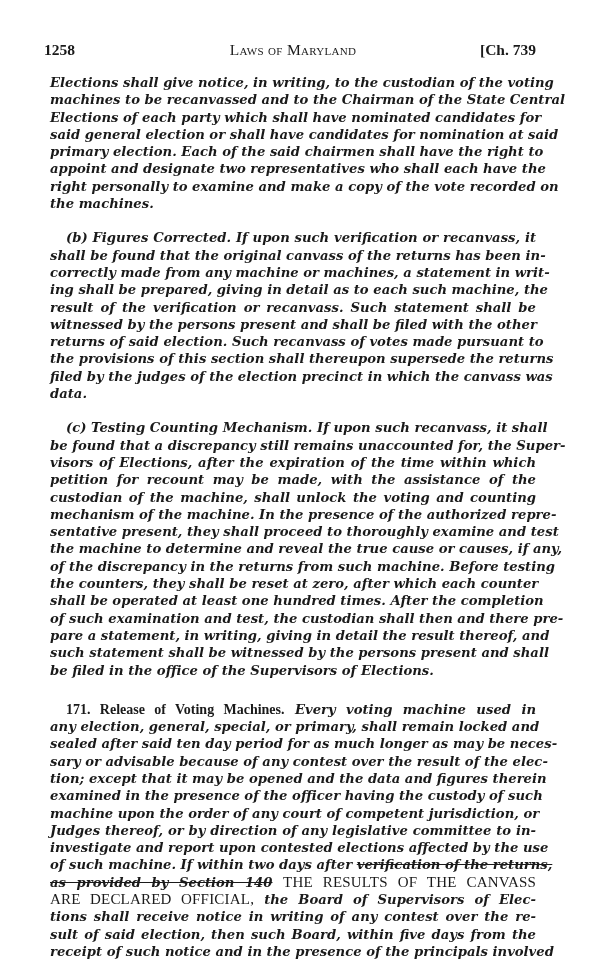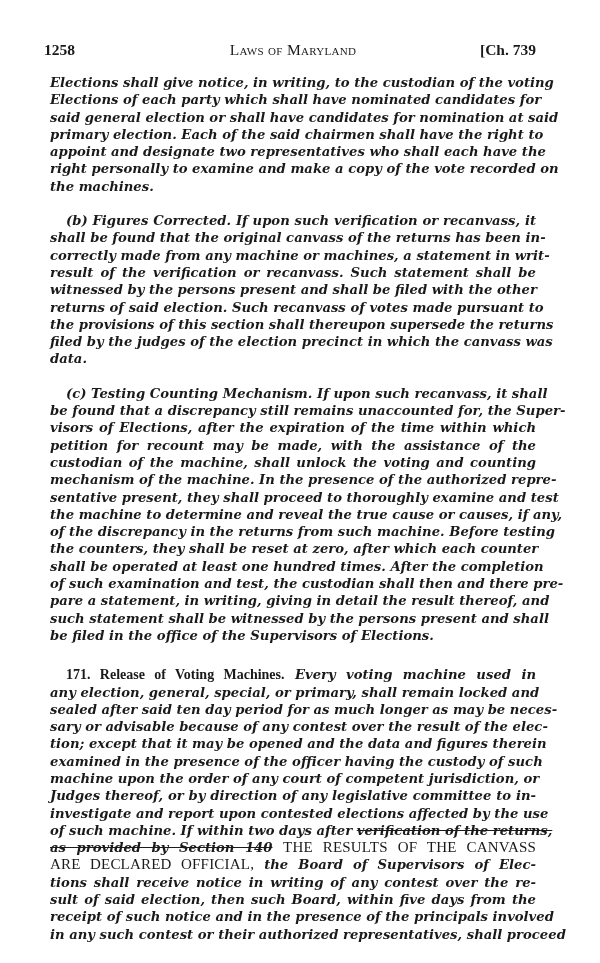--- a/index.html
+++ b/index.html
@@ -33,33 +33,35 @@
 <div class="page">
   <div class="header">
     <span class="pno">1258</span>
     <span class="title">Laws of Maryland</span>
     <span class="ch">[Ch. 739</span>
   </div>
 
   <div class="body">
     <div class="para">
       <span class="line">Elections shall give notice, in writing, to the custodian of the voting</span>
+      <span class="line">machines to be recanvassed and to the Chairman of the State Central</span>
       <span class="line">Elections of each party which shall have nominated candidates for</span>
       <span class="line">said general election or shall have candidates for nomination at said</span>
       <span class="line">primary election.  Each of the said chairmen shall have the right to</span>
       <span class="line">appoint and designate two representatives who shall each have the</span>
       <span class="line">right personally to examine and make a copy of the vote recorded on</span>
       <span class="line last">the machines.</span>
     </div>
     <div class="gap"></div>
 
     <div class="para">
       <span class="line indent">(b) Figures Corrected.  If upon such verification or recanvass, it</span>
       <span class="line">shall be found that the original canvass of the returns has been in-</span>
       <span class="line">correctly made from any machine or machines, a statement in writ-</span>
+      <span class="line">ing shall be prepared, giving in detail as to each such machine, the</span>
       <span class="line">result of the verification or recanvass.  Such statement shall be</span>
       <span class="line">witnessed by the persons present and shall be filed with the other</span>
       <span class="line">returns of said election.  Such recanvass of votes made pursuant to</span>
       <span class="line">the provisions of this section shall thereupon supersede the returns</span>
       <span class="line">filed by the judges of the election precinct in which the canvass was</span>
       <span class="line last">data.</span>
     </div>
     <div class="gap"></div>
 
     <div class="para">

